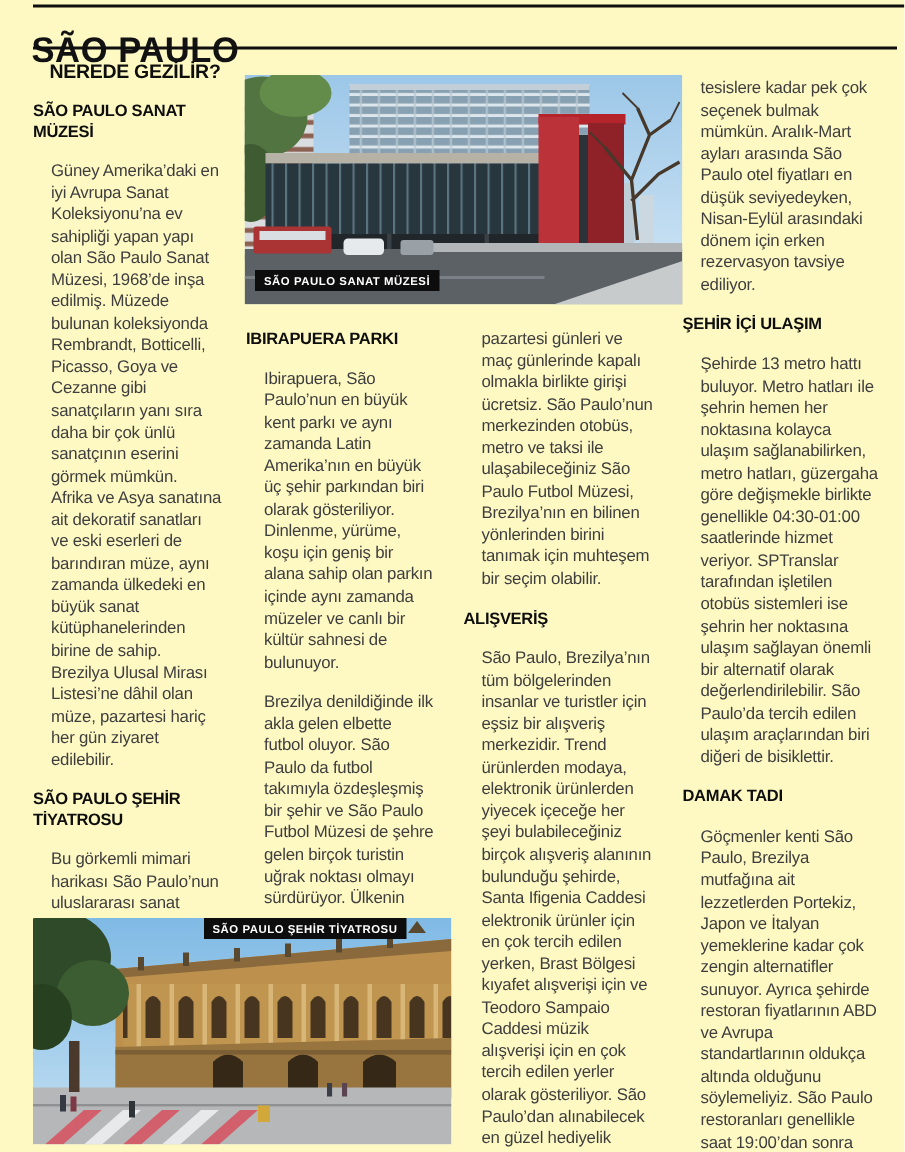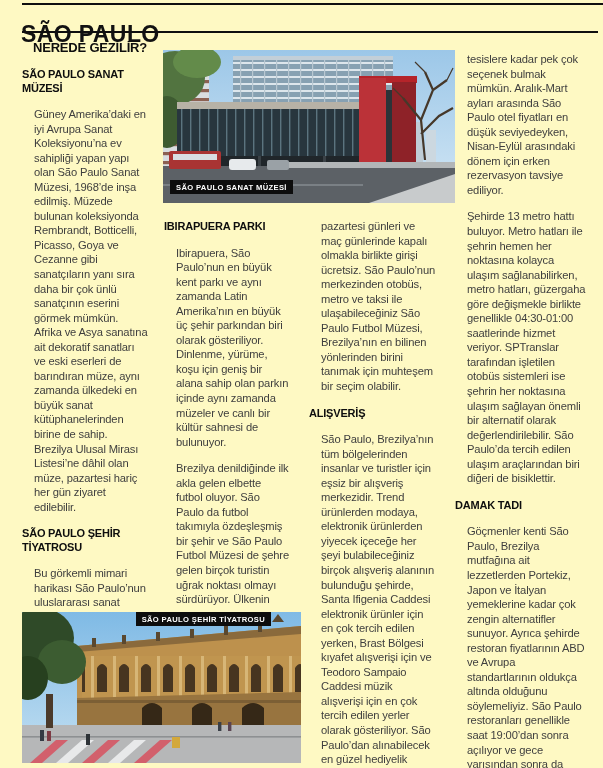--- a/index.html
+++ b/index.html
@@ -136,20 +136,21 @@
   <div id="col3" class="col">
     <p class="body-p">pazartesi günleri ve maç günlerinde kapalı olmakla birlikte girişi ücretsiz. São Paulo’nun merkezinden otobüs, metro ve taksi ile ulaşabileceğiniz São Paulo Futbol Müzesi, Brezilya’nın en bilinen yönlerinden birini tanımak için muhteşem bir seçim olabilir.</p>
     <div class="article-h">ALIŞVERİŞ</div>
     <p class="body-p">São Paulo, Brezilya’nın tüm bölgelerinden insanlar ve turistler için eşsiz bir alışveriş merkezidir. Trend ürünlerden modaya, elektronik ürünlerden yiyecek içeceğe her şeyi bulabileceğiniz birçok alışveriş alanının bulunduğu şehirde, Santa Ifigenia Caddesi elektronik ürünler için en çok tercih edilen yerken, Brast Bölgesi kıyafet alışverişi için ve Teodoro Sampaio Caddesi müzik alışverişi için en çok tercih edilen yerler olarak gösteriliyor. São Paulo’dan alınabilecek en güzel hediyelik ürünler ise karnaval kostümleri, ünlü futbolcuların formaları, otantik objeler ve Brezilya’nın dünyaca ünlü kahveleridir.</p>
     <div class="article-h">NEREDE KALINIR?</div>
     <p class="body-p">São Paulo’da otellerin yanı sıra apart daireler, hosteller, pansiyonlar ve konukevleri gibi 600’den fazla konaklama tesisi yer alıyor. Şehirde lüks otellerden orta bütçeli</p>
   </div>
 
   <div id="col4" class="col">
     <p class="body-p">tesislere kadar pek çok seçenek bulmak mümkün. Aralık-Mart ayları arasında São Paulo otel fiyatları en düşük seviyedeyken, Nisan-Eylül arasındaki dönem için erken rezervasyon tavsiye ediliyor.</p>
+    <div class="article-h">ŞEHİR İÇİ ULAŞIM</div>
     <p class="body-p">Şehirde 13 metro hattı buluyor. Metro hatları ile şehrin hemen her noktasına kolayca ulaşım sağlanabilirken, metro hatları, güzergaha göre değişmekle birlikte genellikle 04:30-01:00 saatlerinde hizmet veriyor. SPTranslar tarafından işletilen otobüs sistemleri ise şehrin her noktasına ulaşım sağlayan önemli bir alternatif olarak değerlendirilebilir. São Paulo’da tercih edilen ulaşım araçlarından biri diğeri de bisiklettir.</p>
     <div class="article-h">DAMAK TADI</div>
     <p class="body-p">Göçmenler kenti São Paulo, Brezilya mutfağına ait lezzetlerden Portekiz, Japon ve İtalyan yemeklerine kadar çok zengin alternatifler sunuyor. Ayrıca şehirde restoran fiyatlarının ABD ve Avrupa standartlarının oldukça altında olduğunu söylemeliyiz. São Paulo restoranları genellikle saat 19:00’dan sonra açılıyor ve gece yarısından sonra da servis yapıyor. São Paulo denince akla ilk gelen ise et yemekleridir. Dünyanın en kaliteli etlerini üreten kentte, mangalda pişirilerek servis edilen “chourasco”u mutlaka denemelisiniz. Şehre özgü bir diğer popüler lezzet de doyurucu ve besleyici “virada à paulista” isimli yemektir. Yemeklerin çoğunda fasulye ve pirinç kullanılırken, Brezilya’nın en meşhur yemeği ise füme etli siyah fasulye güveci olarak da bilinen feijoadadır.</p>
   </div>
 
   <div id="photo2" class="photo">
     <svg viewBox="0 0 279 151" preserveAspectRatio="none">
       <defs>
         <linearGradient id="sky2" x1="0" y1="0" x2="0" y2="1">
           <stop offset="0" stop-color="#7fbae5"></stop>

